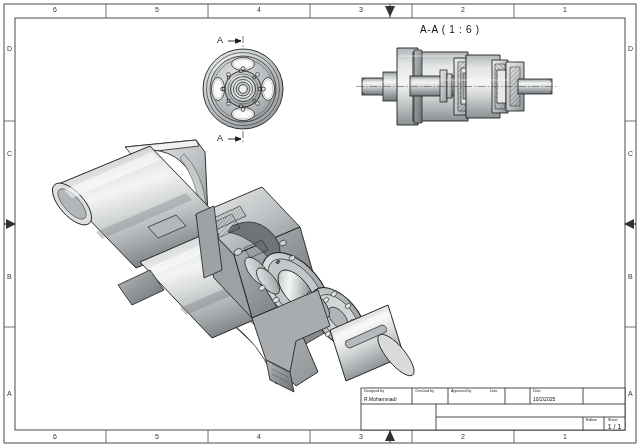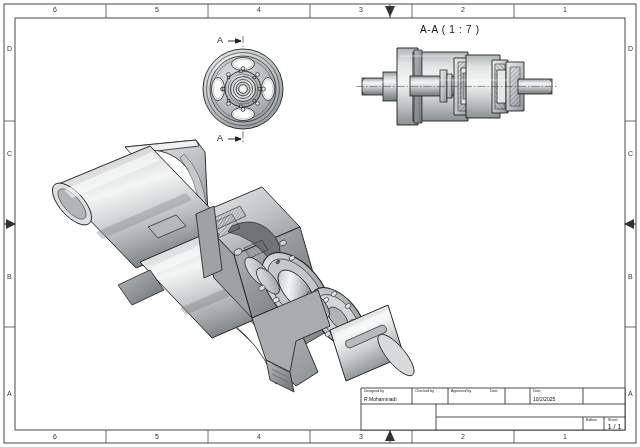--- a/index.html
+++ b/index.html
@@ -463,21 +463,21 @@
         <line x1="272" y1="369" x2="288" y2="377"></line>
         <line x1="272" y1="374" x2="288" y2="382"></line>
       </g>
 
       <path d="M 196 214 L 214 206 L 222 270 L 204 278 Z" fill="#9ea2a4" stroke="#1e1e1e" stroke-width="0.8"></path>
 
       <path d="M 118 285 L 150 270 L 164 290 L 132 305 Z" fill="url(#plateDark)" stroke="#1e1e1e" stroke-width="0.8"></path>
     </g>
   </svg>
 
-  <div class="view-label" style="left:420px; top:24px;">A-A ( 1 : 7 )</div>
+  <div class="view-label" style="left:420px; top:24px;">A-A ( 1 : 6 )</div>
 
   <div class="section-letter" style="left:217px; top:35px;">A</div>
   <div class="section-letter" style="left:217px; top:133px;">A</div>
 
   <svg class="svg-layer" viewBox="0 0 640 447" xmlns="http://www.w3.org/2000/svg">
     <g stroke="#2e2e2e" stroke-width="0.85" fill="#ffffff">
 
       <rect x="361" y="388" width="264" height="42"></rect>
 
       <line x1="361" y1="404" x2="625" y2="404"></line>

